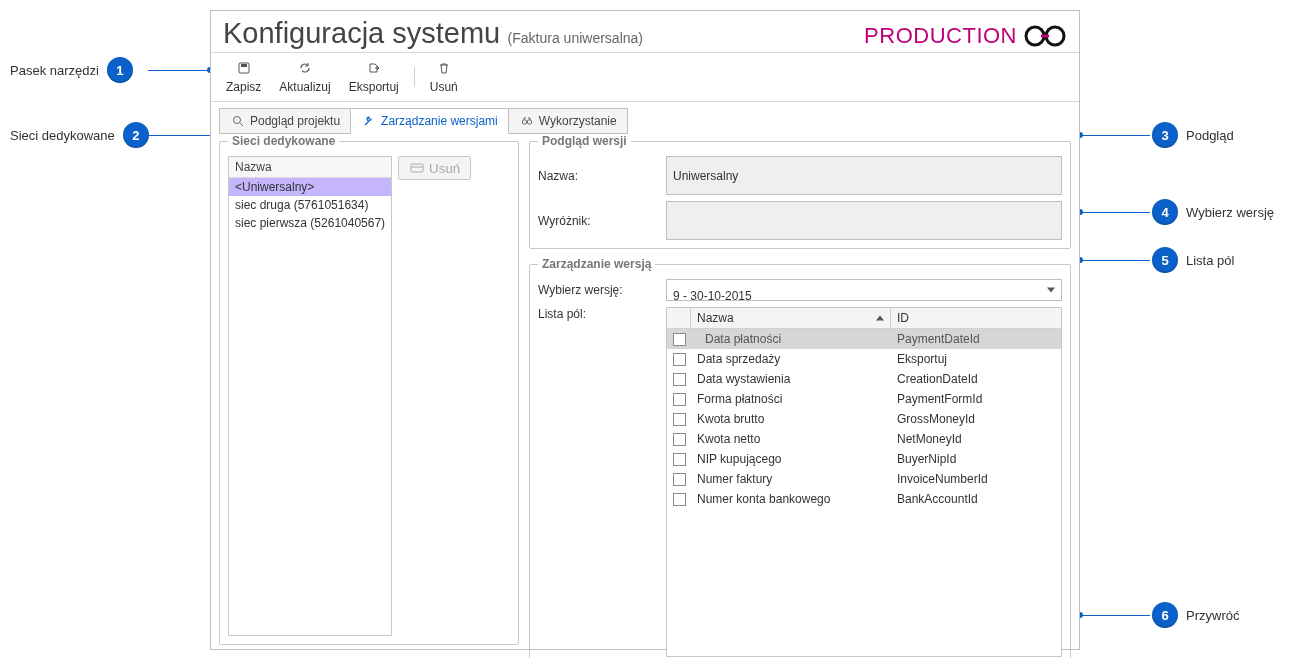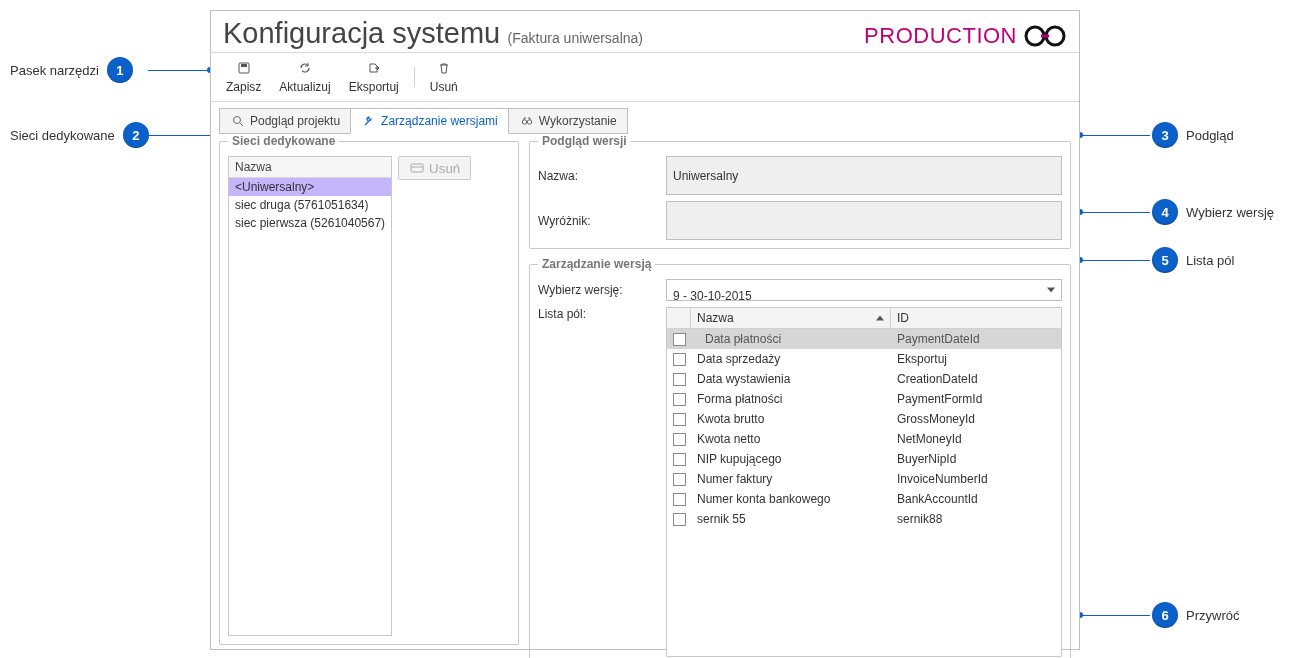--- a/index.html
+++ b/index.html
@@ -557,27 +557,20 @@
                       <div class="gc-name">Numer faktury</div>
                       <div class="gc-id">InvoiceNumberId</div>
                     </div>
                     <div class="grid-row">
                       <div class="gc-chk">
                         <span class="chk"></span>
                       </div>
                       <div class="gc-name">Numer konta bankowego</div>
                       <div class="gc-id">BankAccountId</div>
                     </div>
-                    <div class="grid-row">
-                      <div class="gc-chk">
-                        <span class="chk"></span>
-                      </div>
-                      <div class="gc-name">sernik 55</div>
-                      <div class="gc-id">sernik88</div>
-                    </div>
                   </div>
               </div>
               <div class="restore-row">
                 <button class="restore-btn">
                   <span class="ico">
                     <svg width="16" height="14" viewBox="0 0 16 14">
                         <path d="M5 7a5 5 0 1 1 1.5 3.5" fill="none" stroke="#2a8a2a" stroke-width="1.8"></path>
                         <path d="M5 3v4h4" fill="none" stroke="#2a8a2a" stroke-width="1.8"></path>
                       </svg>
                   </span>

